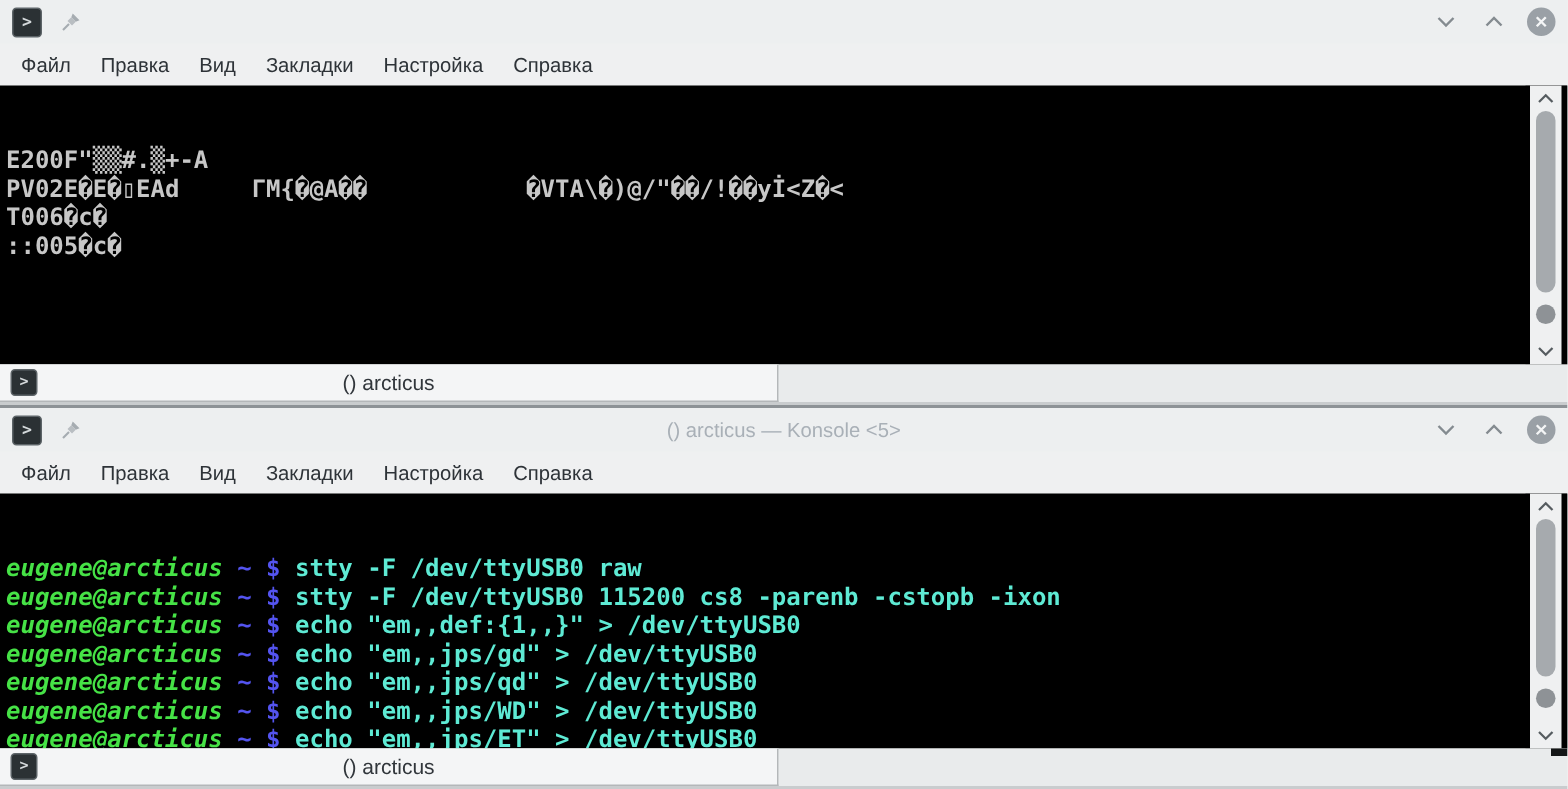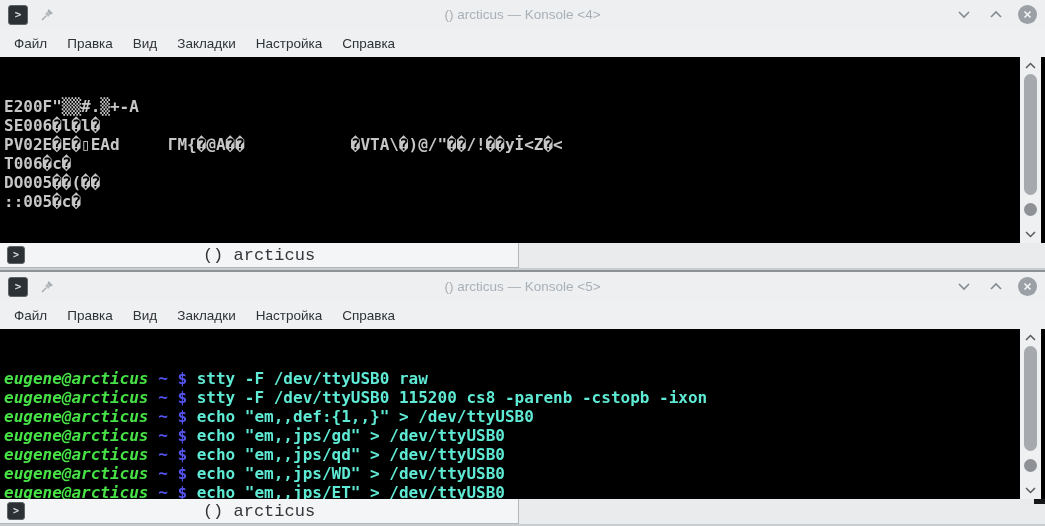--- a/index.html
+++ b/index.html
@@ -50,35 +50,34 @@
   .sb-up { top:2px; } .sb-down { bottom:2px; }
 
   
   .tabbar { height:27px; background:#e9ebec; display:flex; position:relative;
     border-bottom:2px solid #c9ccce; flex:0 0 auto; }
   .tab { width:519px; background:#f4f5f6; border-right:1px solid #b4b7b9;
     border-bottom:1px solid #b4b7b9; display:flex; align-items:center;
     position:relative; padding-left:7px; }
   .tab .app-icon { width:18px; height:18px; font:bold 10px/16px "DejaVu Sans Mono", monospace; }
   .tab-label { position:absolute; left:0; right:0; text-align:center;
-    font-size:17px; color:#31363b; pointer-events:none;font-family:Liberation Mono, monospace; }
+    font-size:14px; color:#31363b; pointer-events:none; }
   .tab-notch { position:absolute; right:0; top:0; width:11px; height:5px; background:#141617; }
 </style>
 </head>
 <body>
 
 <div class="window" id="win-top">
   <div class="titlebar">
     <div class="app-icon">&gt;</div>
     <svg class="pin-icon" width="15" height="15" viewBox="0 0 15 15">
       <path d="M8.5 2 L13 6.5 L10.5 7.5 L7.5 4.5 Z" fill="#a6acb1"></path>
       <path d="M7.5 4.5 L10.5 7.5 L8 10 L5 7 Z" fill="#b9bec2"></path>
       <line x1="6" y1="9" x2="2" y2="13" stroke="#a6acb1" stroke-width="1.4"></line>
     </svg>
-    <div class="title-text">() arcticus — Konsole &lt;4&gt;</div>
     <div class="controls">
       <div class="ctrl-btn">
         <svg width="14" height="9" viewBox="0 0 14 9">
           <polyline points="2,2 7,7 12,2" fill="none" stroke="#848b90" stroke-width="1.6"></polyline>
           </svg>
       </div>
       <div class="ctrl-btn">
         <svg width="14" height="9" viewBox="0 0 14 9">
           <polyline points="2,7 7,2 12,7" fill="none" stroke="#848b90" stroke-width="1.6"></polyline>
           </svg>
@@ -95,21 +94,21 @@
       <span class="menu-item">Файл</span>
       <span class="menu-item">Правка</span>
       <span class="menu-item">Вид</span>
       <span class="menu-item">Закладки</span>
       <span class="menu-item">Настройка</span>
       <span class="menu-item">Справка</span>
     </div>
 
   <div class="terminal">
     <div class="term-text">
-      <div><div>E200F"▒▒#.▒+-A</div><div>SE006�l�l�</div><div>PV02E�E�▯EAd     ΓM{�@A��           �VTA\�)@/"��/!��yİ&lt;Z�&lt;</div><div>T006�c�</div><div>DO005��(��</div><div>::005�c�</div></div>
+      <div><div>E200F"▒▒#.▒+-A</div><div>PV02E�E�▯EAd     ΓM{�@A��           �VTA\�)@/"��/!��yİ&lt;Z�&lt;</div><div>T006�c�</div><div>::005�c�</div></div>
       
     </div>
     <div class="sb-gap-l"></div>
     <div class="scrollbar">
       <div class="sb-arrow sb-up">
         <svg width="13" height="8" viewBox="0 0 13 8">
             <polyline points="2,6 6.5,1.5 11,6" fill="none" stroke="#565c60" stroke-width="1.5"></polyline>
           </svg>
       </div>
       <div class="sb-thumb"></div>

